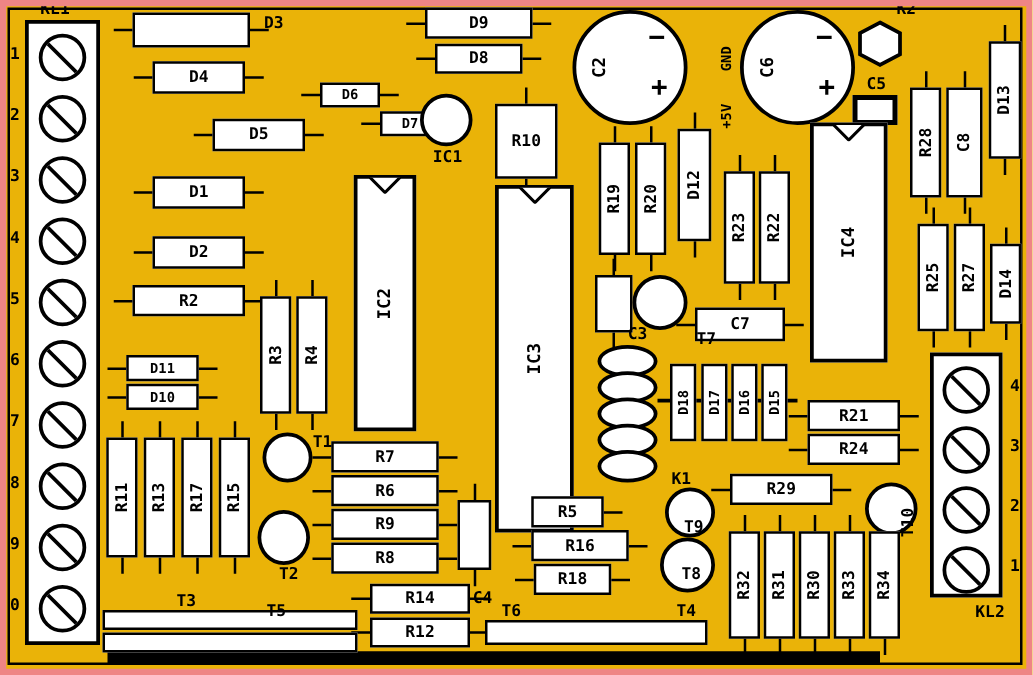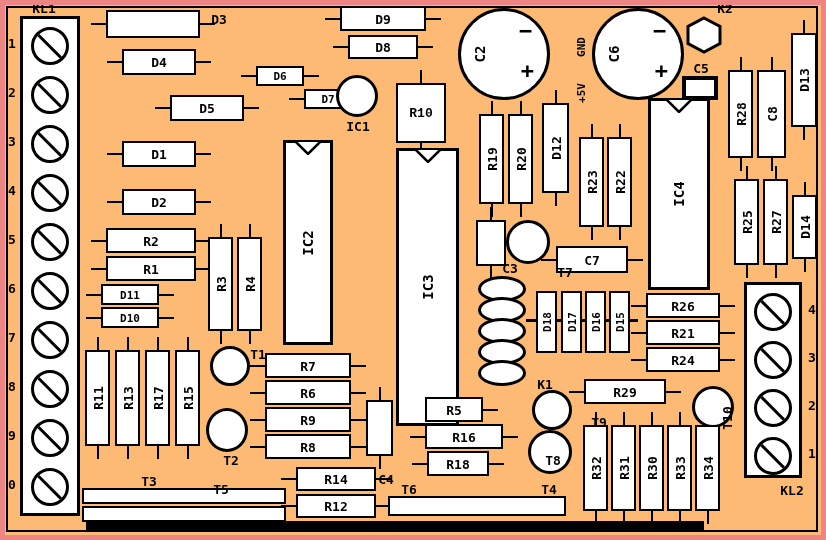--- a/index.html
+++ b/index.html
@@ -1,18 +1,18 @@
 <!DOCTYPE html>
 <html><head>
 <meta charset="utf-8">
 <style>
   * { margin:0; padding:0; box-sizing:border-box; }
   html,body { background:#ffffff; }
   body { font-family:"DejaVu Sans Mono", monospace; }
-  #board { position:relative; width:826px; height:540px; background:#fdba74; overflow:hidden; }
+  #board { position:relative; width:826px; height:540px; background:#eab308; overflow:hidden; }
   .pink-frame { position:absolute; inset:0; border:5px solid var(--pink,#ee8585); z-index:50; pointer-events:none; }
   .comp { position:absolute; }
   .lead-h { position:absolute; left:-15px; right:-15px; top:50%; height:2px; margin-top:-1px; background:#000; z-index:0; }
   .lead-v { position:absolute; top:-13px; bottom:-13px; left:50%; width:2px; margin-left:-1px; background:#000; z-index:0; }
   .body { position:absolute; inset:0; background:#fff; border:2px solid #000; z-index:1; }
   .body.round { border-radius:50%; }
   .body.noback { background:transparent; }
   .filled { background:#000; }
   .label { position:absolute; left:50%; top:50%; transform:translate(-50%,-50%); font-weight:bold;
            font-size:13px; line-height:1; white-space:nowrap; z-index:2; color:#000; }
@@ -154,21 +154,21 @@
       <div class="lead-h"></div>
       <div class="body"></div>
       <span class="label small">D7</span>
     </div>
     <div class="comp circle" style="left: 336px; top: 75px; width: 42px; height: 42px;">
       <div class="body round" style="border-width: 3px;"></div>
     </div>
     <div class="comp text" style="left: 338px; top: 118px; width: 40px; height: 16px;">
       <span class="label">IC1</span>
     </div>
-    <div class="comp box" style="left: 396px; top: 83px; width: 50px; height: 60px; font-family: Liberation Mono, monospace;">
+    <div class="comp box" style="left: 396px; top: 83px; width: 50px; height: 60px;">
       <div class="lead-v"></div>
       <div class="body"></div>
       <span class="label">R10</span>
     </div>
     <div class="comp ic" style="left: 283px; top: 140px; width: 50px; height: 205px;">
       <div class="body" style="border-width: 3px;"></div>
       <svg class="notch" width="26" height="13" viewBox="0 0 26 13">
         <path d="M1 0 L13 12 L25 0" fill="#fff" stroke="#000" stroke-width="2.5"></path>
       </svg>
       <span class="label vlabel">IC2</span>
@@ -231,25 +231,20 @@
     <div class="comp box" style="left: 791px; top: 33px; width: 26px; height: 94px;">
       <div class="lead-v"></div>
       <div class="body"></div>
       <span class="label vlabel">D13</span>
     </div>
     <div class="comp box" style="left: 106px; top: 228px; width: 90px; height: 25px;">
       <div class="lead-h"></div>
       <div class="body"></div>
       <span class="label">R2</span>
     </div>
-    <div class="comp box" style="left: 106px; top: 256px; width: 90px; height: 25px;">
-      <div class="lead-h"></div>
-      <div class="body"></div>
-      <span class="label">R1</span>
-    </div>
     <div class="comp box" style="left: 101px; top: 284px; width: 58px; height: 21px;">
       <div class="lead-h"></div>
       <div class="body"></div>
       <span class="label small">D11</span>
     </div>
     <div class="comp box" style="left: 101px; top: 307px; width: 58px; height: 21px;">
       <div class="lead-h"></div>
       <div class="body"></div>
       <span class="label small">D10</span>
     </div>
@@ -298,25 +293,20 @@
       <span class="label vlabel small">D17</span>
     </div>
     <div class="comp box" style="left: 585px; top: 291px; width: 21px; height: 62px;">
       <div class="body"></div>
       <span class="label vlabel small">D16</span>
     </div>
     <div class="comp box" style="left: 609px; top: 291px; width: 21px; height: 62px;">
       <div class="body"></div>
       <span class="label vlabel small">D15</span>
     </div>
-    <div class="comp box" style="left: 646px; top: 293px; width: 74px; height: 25px;">
-      <div class="lead-h"></div>
-      <div class="body"></div>
-      <span class="label">R26</span>
-    </div>
     <div class="comp box" style="left: 646px; top: 320px; width: 74px; height: 25px;">
       <div class="lead-h"></div>
       <div class="body"></div>
       <span class="label">R21</span>
     </div>
     <div class="comp box" style="left: 646px; top: 347px; width: 74px; height: 25px;">
       <div class="lead-h"></div>
       <div class="body"></div>
       <span class="label">R24</span>
     </div>
@@ -435,21 +425,21 @@
       <span class="label">K1</span>
     </div>
     <div class="comp box" style="left: 584px; top: 379px; width: 82px; height: 25px;">
       <div class="lead-h"></div>
       <div class="body"></div>
       <span class="label">R29</span>
     </div>
     <div class="comp circle" style="left: 532px; top: 390px; width: 40px; height: 40px;">
       <div class="body round" style="border-width: 3px;"></div>
     </div>
-    <div class="comp text" style="left: 543px; top: 414px; width: 24px; height: 16px; margin-left: 44px;">
+    <div class="comp text" style="left: 543px; top: 414px; width: 24px; height: 16px;">
       <span class="label">T9</span>
     </div>
     <div class="comp circle" style="left: 528px; top: 430px; width: 44px; height: 44px;">
       <div class="body round" style="border-width: 3px;"></div>
     </div>
     <div class="comp text" style="left: 541px; top: 452px; width: 24px; height: 16px;">
       <span class="label">T8</span>
     </div>
     <div class="comp circle" style="left: 692px; top: 386px; width: 42px; height: 42px;">
       <div class="body round" style="border-width: 3px;"></div>

